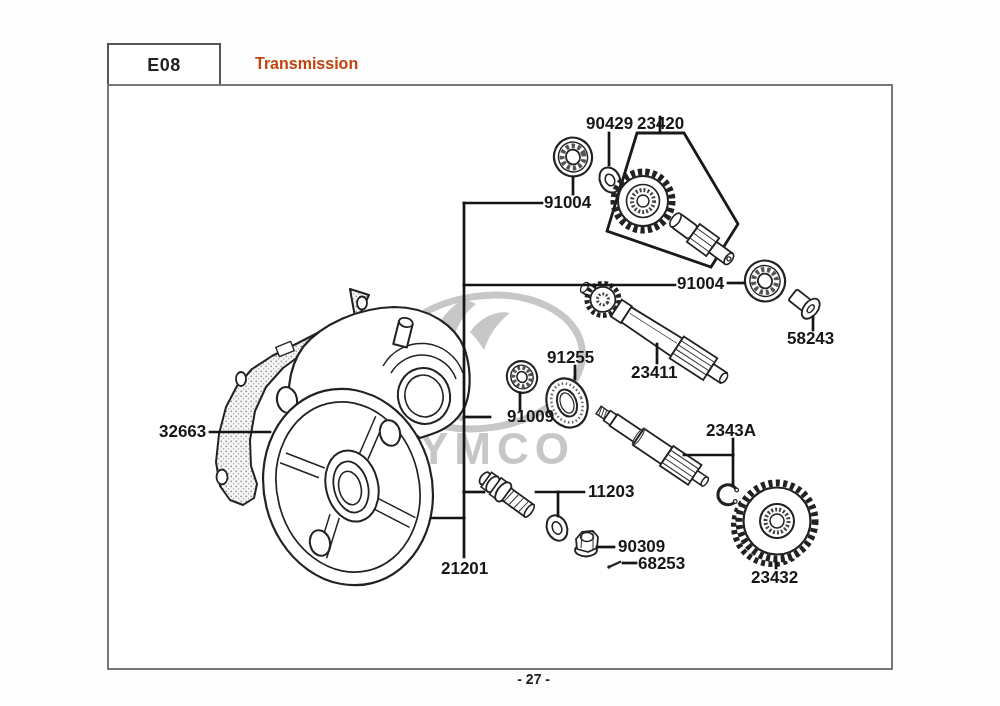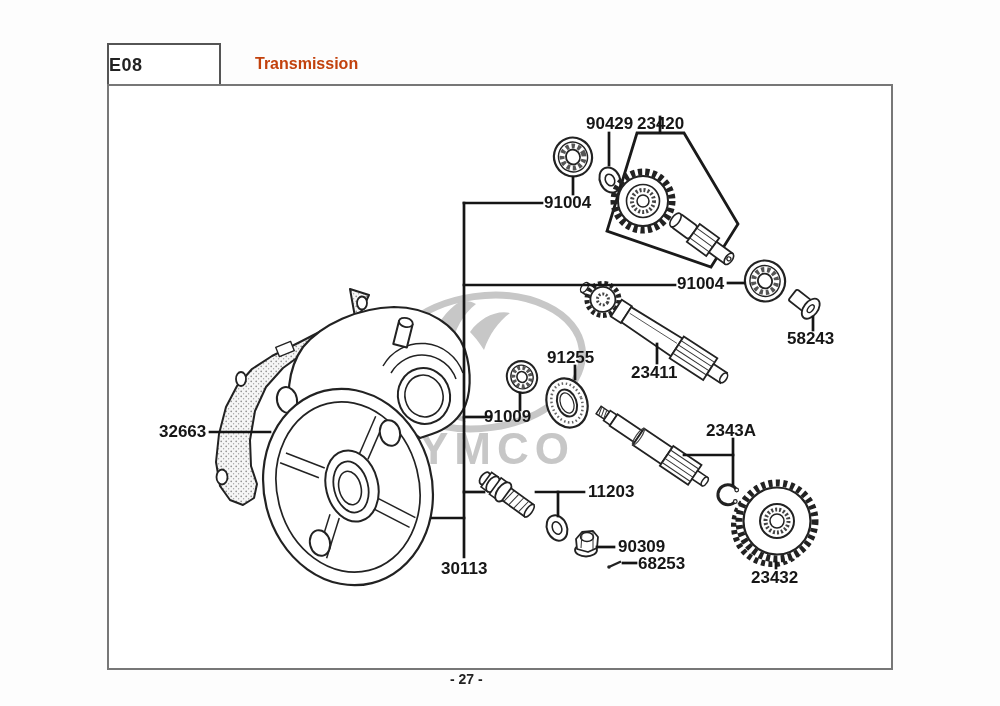--- a/index.html
+++ b/index.html
@@ -2,24 +2,24 @@
 <html><head>
 <meta charset="utf-8">
 <style>
   html,body{margin:0;padding:0;background:#ffffff;}
   #page{position:relative;width:1000px;height:706px;background:#fdfdfd;overflow:hidden;
         font-family:"Liberation Sans",sans-serif;}
   #frame{position:absolute;left:107px;top:84px;width:782px;height:582px;
          border:2px solid #777;background:#ffffff;}
   #hdrbox{position:absolute;left:107px;top:43px;width:110px;height:41px;
           border:2px solid #555;border-bottom:none;background:#fff;
-          display:flex;align-items:center;}
+          display:flex;align-items:center;justify-content:center;}
   .hcode{font-size:18px;font-weight:700;color:#222;letter-spacing:.5px;}
   #hdrtitle{position:absolute;left:255px;top:55px;font-size:16px;font-weight:700;color:#c2410c;}
-  #pagenum{position:absolute;left:450px;top:671px;width:100px;text-align:left;
+  #pagenum{position:absolute;left:450px;top:671px;width:100px;text-align:right;
            font-size:14px;font-weight:700;color:#222;}
   .lbl{position:absolute;font-size:17px;font-weight:700;color:#161616;white-space:nowrap;line-height:17px;}
   svg{position:absolute;left:0;top:0;}
   .ln{stroke:#151515;stroke-width:2.7;stroke-linecap:square;}
   .pt{stroke:#222;fill:#fff;}
 </style>
 </head>
 <body>
 
 <div id="page">
@@ -262,23 +262,23 @@
     </g>
   </svg>
 
   <div class="lbl" style="left:637px;top:115px">23420</div>
   <div class="lbl" style="left:586px;top:115px">90429</div>
   <div class="lbl" style="left:544px;top:194px">91004</div>
   <div class="lbl" style="left:677px;top:275px">91004</div>
   <div class="lbl" style="left:787px;top:330px">58243</div>
   <div class="lbl" style="left:631px;top:364px">23411</div>
   <div class="lbl" style="left:547px;top:349px">91255</div>
-  <div class="lbl" style="left:484px;top:408px">91009</div>
+  <div class="lbl" style="left:507px;top:408px">91009</div>
   <div class="lbl" style="left:706px;top:422px">2343A</div>
   <div class="lbl" style="left:159px;top:423px">32663</div>
   <div class="lbl" style="left:588px;top:483px">11203</div>
   <div class="lbl" style="left:618px;top:538px">90309</div>
   <div class="lbl" style="left:638px;top:555px">68253</div>
-  <div class="lbl" style="left:441px;top:560px">30113</div>
+  <div class="lbl" style="left:441px;top:560px">21201</div>
   <div class="lbl" style="left:751px;top:569px">23432</div>
 
   <div id="pagenum">- 27 -</div>
 </div>
 
 </body></html>

